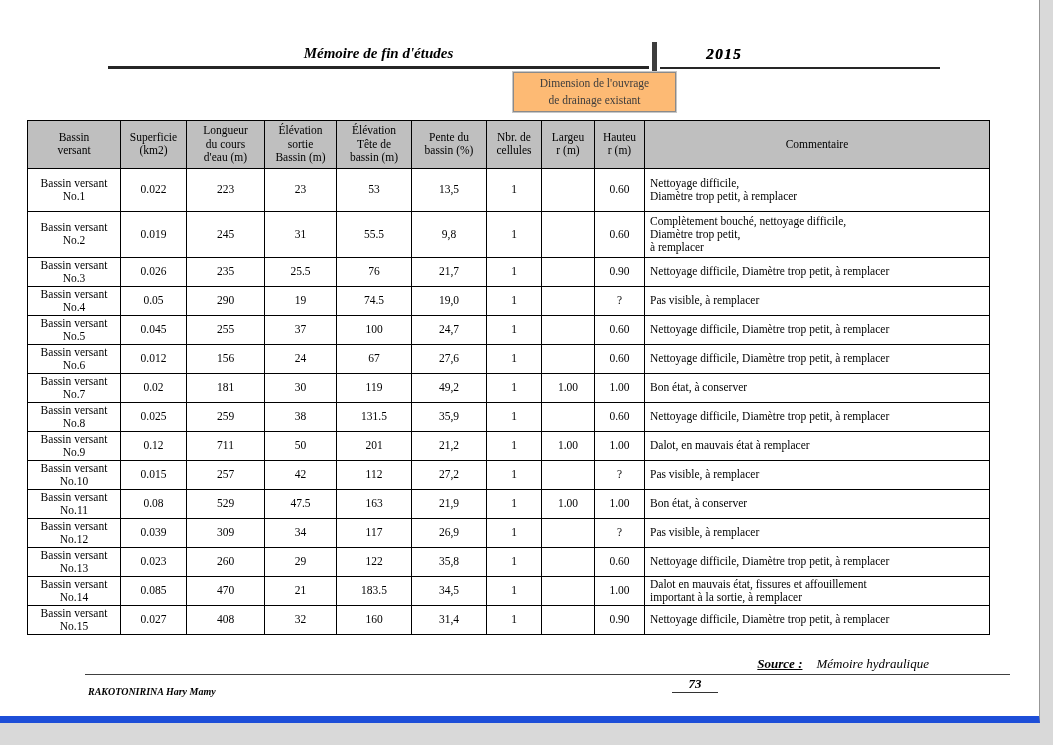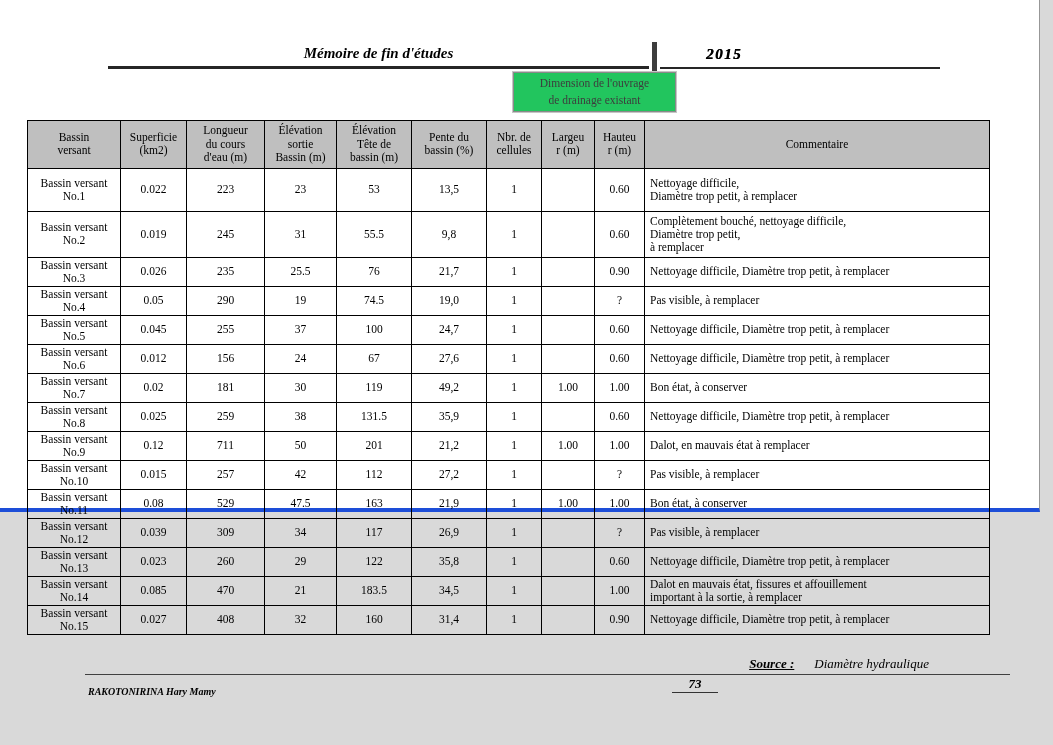--- a/index.html
+++ b/index.html
@@ -4,43 +4,43 @@
 <style>
   * { margin:0; padding:0; box-sizing:border-box; }
   html,body { background:#fff; }
   body { font-family:"Liberation Serif", serif; color:#000; }
 
   .viewport {
     position:relative; width:1053px; height:745px;
     background:#d9d9d9; overflow:hidden;
   }
   .page {
-    position:absolute; left:0; top:0; width:1040px; height:512px;
+    position:absolute; left:0; top:0; width:1040px; height:723px;
     background:#ffffff;
-    border-right:1px solid #979797; border-bottom:4px solid #1d4ed8;
+    border-right:1px solid #979797; border-bottom:7px solid #1d4ed8;
   }
 
   
   .header-title {
     position:absolute; left:108px; top:45px; width:541px;
     text-align:center; font-size:15px; font-weight:bold; font-style:italic;
   }
   .rule-left  { position:absolute; left:108px; top:66px; width:541px; height:3px; background:#262626; }
   .header-divider { position:absolute; left:652px; top:42px; width:5px; height:30px; background:#3d3d3d; }
   .header-year {
     position:absolute; left:706px; top:46px; font-size:15px;
     font-weight:bold; font-style:italic; letter-spacing:1.5px;
     text-shadow:0.6px 0 #000;
   }
   .rule-right { position:absolute; left:660px; top:67px; width:280px; height:2px; background:#262626; }
 
   
   .tooltip-box {
     position:absolute; left:513px; top:72px; width:163px; height:40px;
-    background:#22c55e; border:1px solid #8a8a8a; box-shadow:0 0 0 1px #c6c6c6;
+    background:#fdba74; border:1px solid #8a8a8a; box-shadow:0 0 0 1px #c6c6c6;
     display:flex; align-items:center; justify-content:center;
     text-align:center; font-size:11.5px; color:#3d3d3d;
     white-space:pre-line; line-height:1.45; z-index:2;
   }
 
   
   .caption { position:absolute; left:97px; top:90px; font-size:13px; font-style:italic; }
   .caption-label { font-weight:bold; text-decoration:underline; margin-right:5px; }
 
   
@@ -61,21 +61,21 @@
   .dtable tr.row-0 td { padding-top:8px; padding-bottom:8px; }
   .dtable tr.row-1 td { padding-top:3px; padding-bottom:3px; }
 
   col.w0 { width:93px; }  col.w1 { width:66px; }  col.w2 { width:78px; }
   col.w3 { width:72px; }  col.w4 { width:75px; }  col.w5 { width:75px; }
   col.w6 { width:55px; }  col.w7 { width:53px; }  col.w8 { width:50px; }
   col.w9 { width:345px; }
 
   
   .source-note { position:absolute; top:656px; right:110px; font-size:13px; font-style:italic; }
-  .source-label { font-weight:bold; text-decoration:underline; margin-right:20px;text-align:center; }
+  .source-label { font-weight:bold; text-decoration:underline; margin-right:14px;text-align:center; }
   .footer-rule { position:absolute; left:85px; top:674px; width:925px; height:1px; background:#404040; }
   .page-number {
     position:absolute; left:672px; top:676px; width:46px; text-align:center;
     font-size:13px; font-weight:bold; font-style:italic;
     border-bottom:1.5px solid #333;
   }
   .author-name {
     position:absolute; left:88px; top:686px;
     font-size:10px; font-weight:bold; font-style:italic;
   }
@@ -332,20 +332,20 @@
             <td class="col-5">31,4</td>
             <td class="col-6">1</td>
             <td class="col-7"></td>
             <td class="col-8">0.90</td>
             <td class="col-9">Nettoyage difficile, Diamètre trop petit, à remplacer</td>
           </tr>
         </tbody>
     </table>
 
     <div class="source-note">
-      <span class="source-label">Source :</span><span>Diamètre hydraulique</span>
+      <span class="source-label">Source :</span><span>Mémoire hydraulique</span>
     </div>
     <div class="footer-rule"></div>
     <div class="page-number">73</div>
     <div class="author-name">RAKOTONIRINA Hary Mamy</div>
 
   </div>
 </div>
 
 </body></html>

